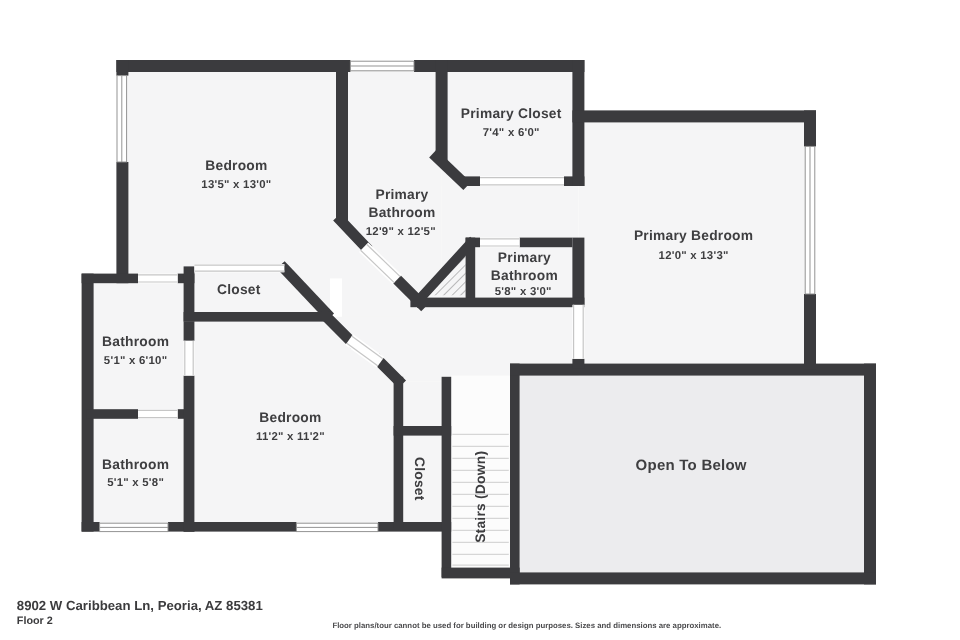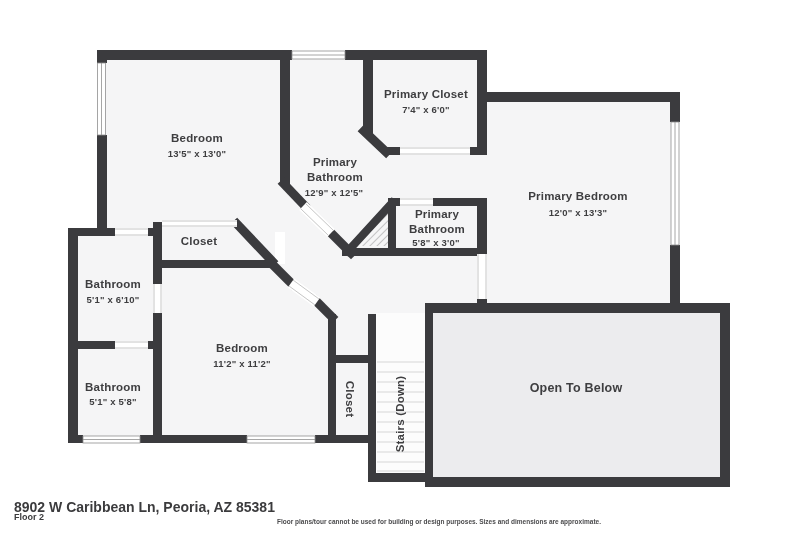--- a/index.html
+++ b/index.html
@@ -3,21 +3,21 @@
 <meta charset="utf-8">
 <style>
   html,body{margin:0;padding:0;background:#fff;}
   .canvas{position:relative;width:800px;height:533px;background:#ffffff;overflow:hidden;
           font-family:"Liberation Sans",sans-serif;}
   svg{position:absolute;left:0;top:0;}
   svg text{fill:#3e3e40;}
   .rname{font-family:"Liberation Sans",sans-serif;font-weight:bold;font-size:11.5px;letter-spacing:.2px;}
   .rdims{font-family:"Liberation Sans",sans-serif;font-weight:bold;font-size:9.5px;letter-spacing:.2px;}
   .rbig{font-family:"Liberation Sans",sans-serif;font-weight:bold;font-size:12.5px;letter-spacing:.2px;}
-  .footer-address{position:absolute;left:14px;top:499px;font-size:14px;font-weight:bold;color:#3b3b3d;}
+  .footer-address{position:absolute;left:14px;top:499px;font-size:11px;font-weight:bold;color:#3b3b3d;}
   .footer-floor{position:absolute;left:14px;top:512px;font-size:9px;font-weight:bold;color:#3b3b3d;text-align:center;}
   .footer-disclaimer{position:absolute;left:277px;top:518px;font-size:6.5px;font-weight:bold;color:#4b4b4d;}
 </style>
 </head>
 <body>
 
 <div class="canvas">
   <svg width="800" height="533" viewBox="0 0 800 533">
     <defs>
       <pattern id="hatch" width="5" height="5" patternUnits="userSpaceOnUse" patternTransform="rotate(-45)">

